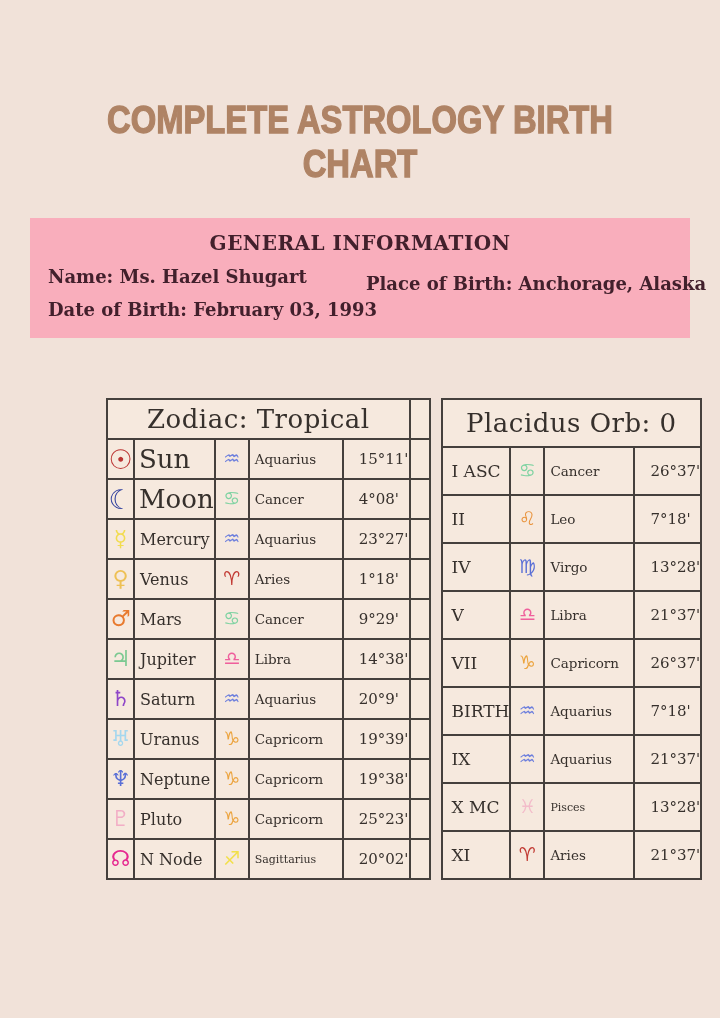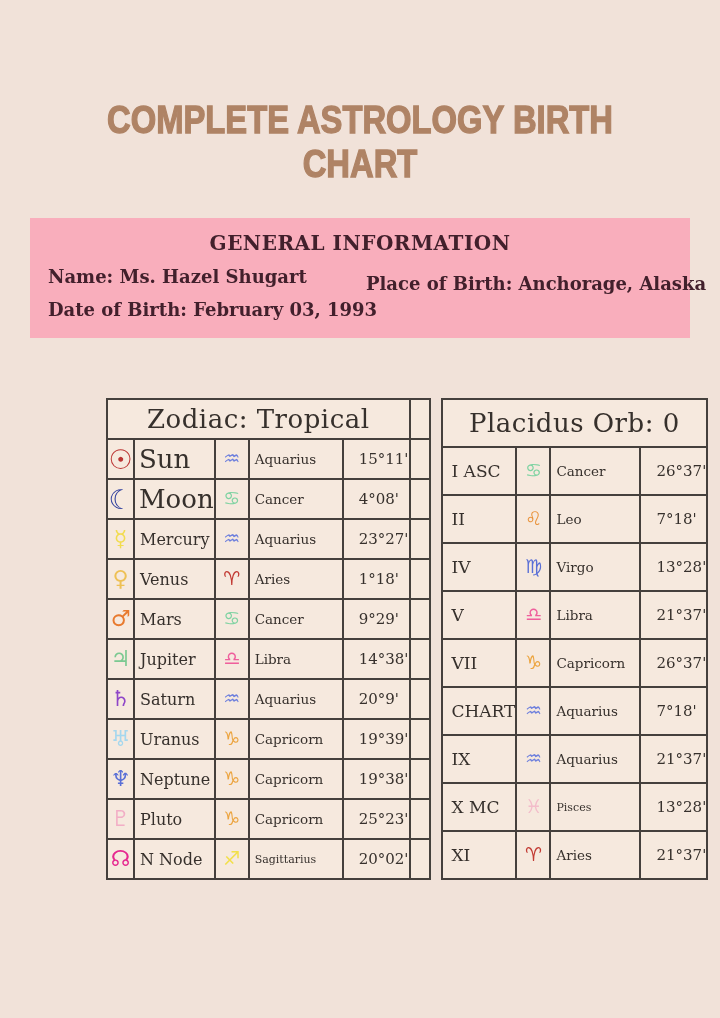--- a/index.html
+++ b/index.html
@@ -210,21 +210,21 @@
           <td class="c-sign">Libra</td>
           <td class="c-deg">21°37'</td>
         </tr>
         <tr>
           <td class="c-house">VII</td>
           <td class="c-sicon"><span class="glyph sign-glyph" style="color: rgb(236, 164, 62);">♑</span></td>
           <td class="c-sign">Capricorn</td>
           <td class="c-deg">26°37'</td>
         </tr>
         <tr>
-          <td class="c-house">CHART</td>
+          <td class="c-house">BIRTH</td>
           <td class="c-sicon"><span class="glyph sign-glyph" style="color: rgb(109, 127, 221);">♒</span></td>
           <td class="c-sign">Aquarius</td>
           <td class="c-deg">7°18'</td>
         </tr>
         <tr>
           <td class="c-house">IX</td>
           <td class="c-sicon"><span class="glyph sign-glyph" style="color: rgb(109, 127, 221);">♒</span></td>
           <td class="c-sign">Aquarius</td>
           <td class="c-deg">21°37'</td>
         </tr>

